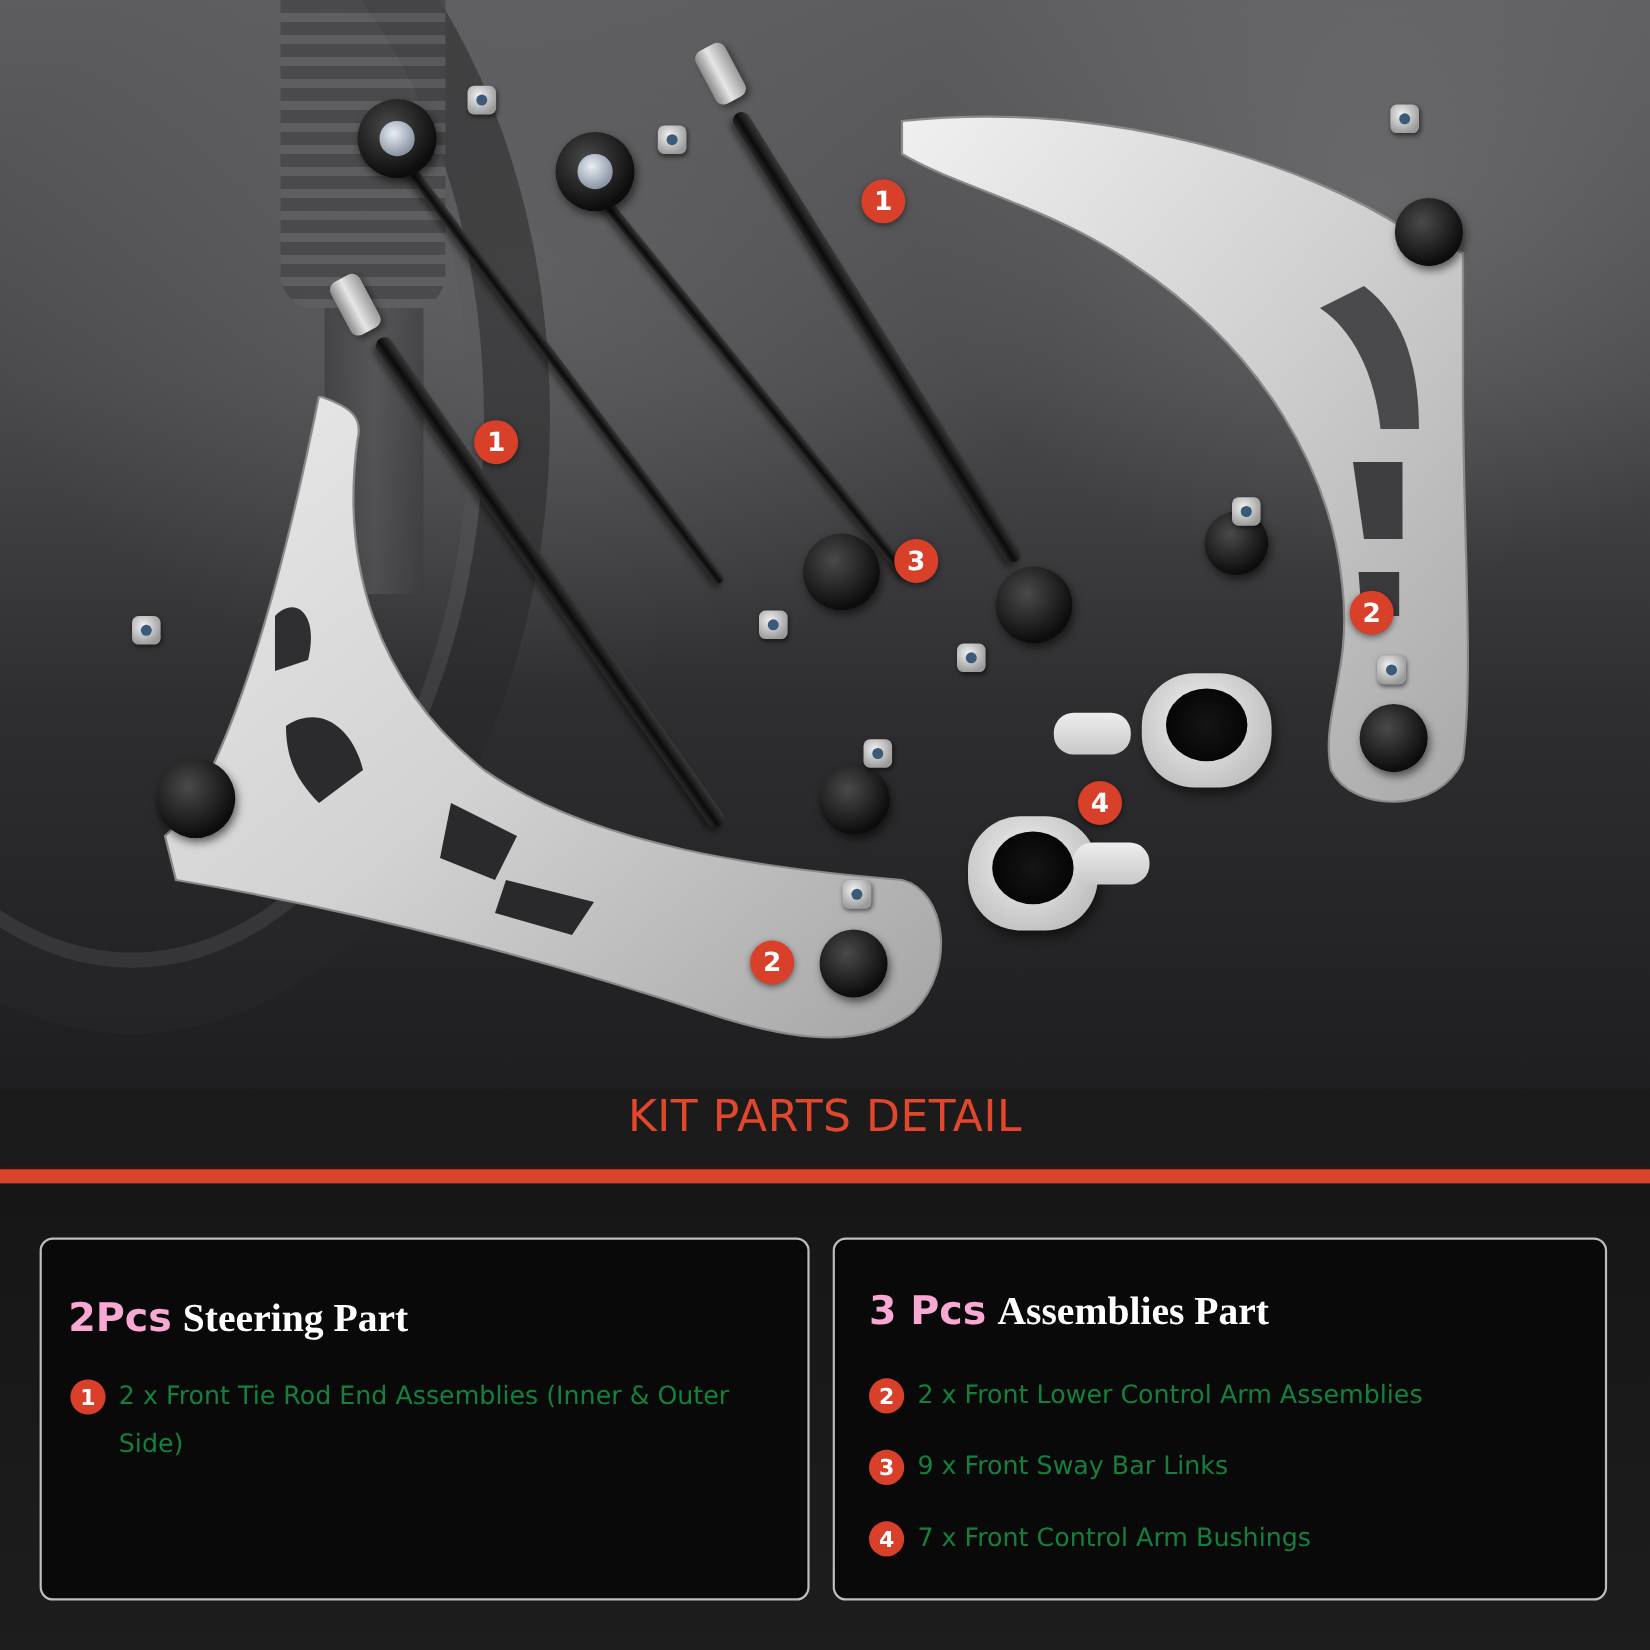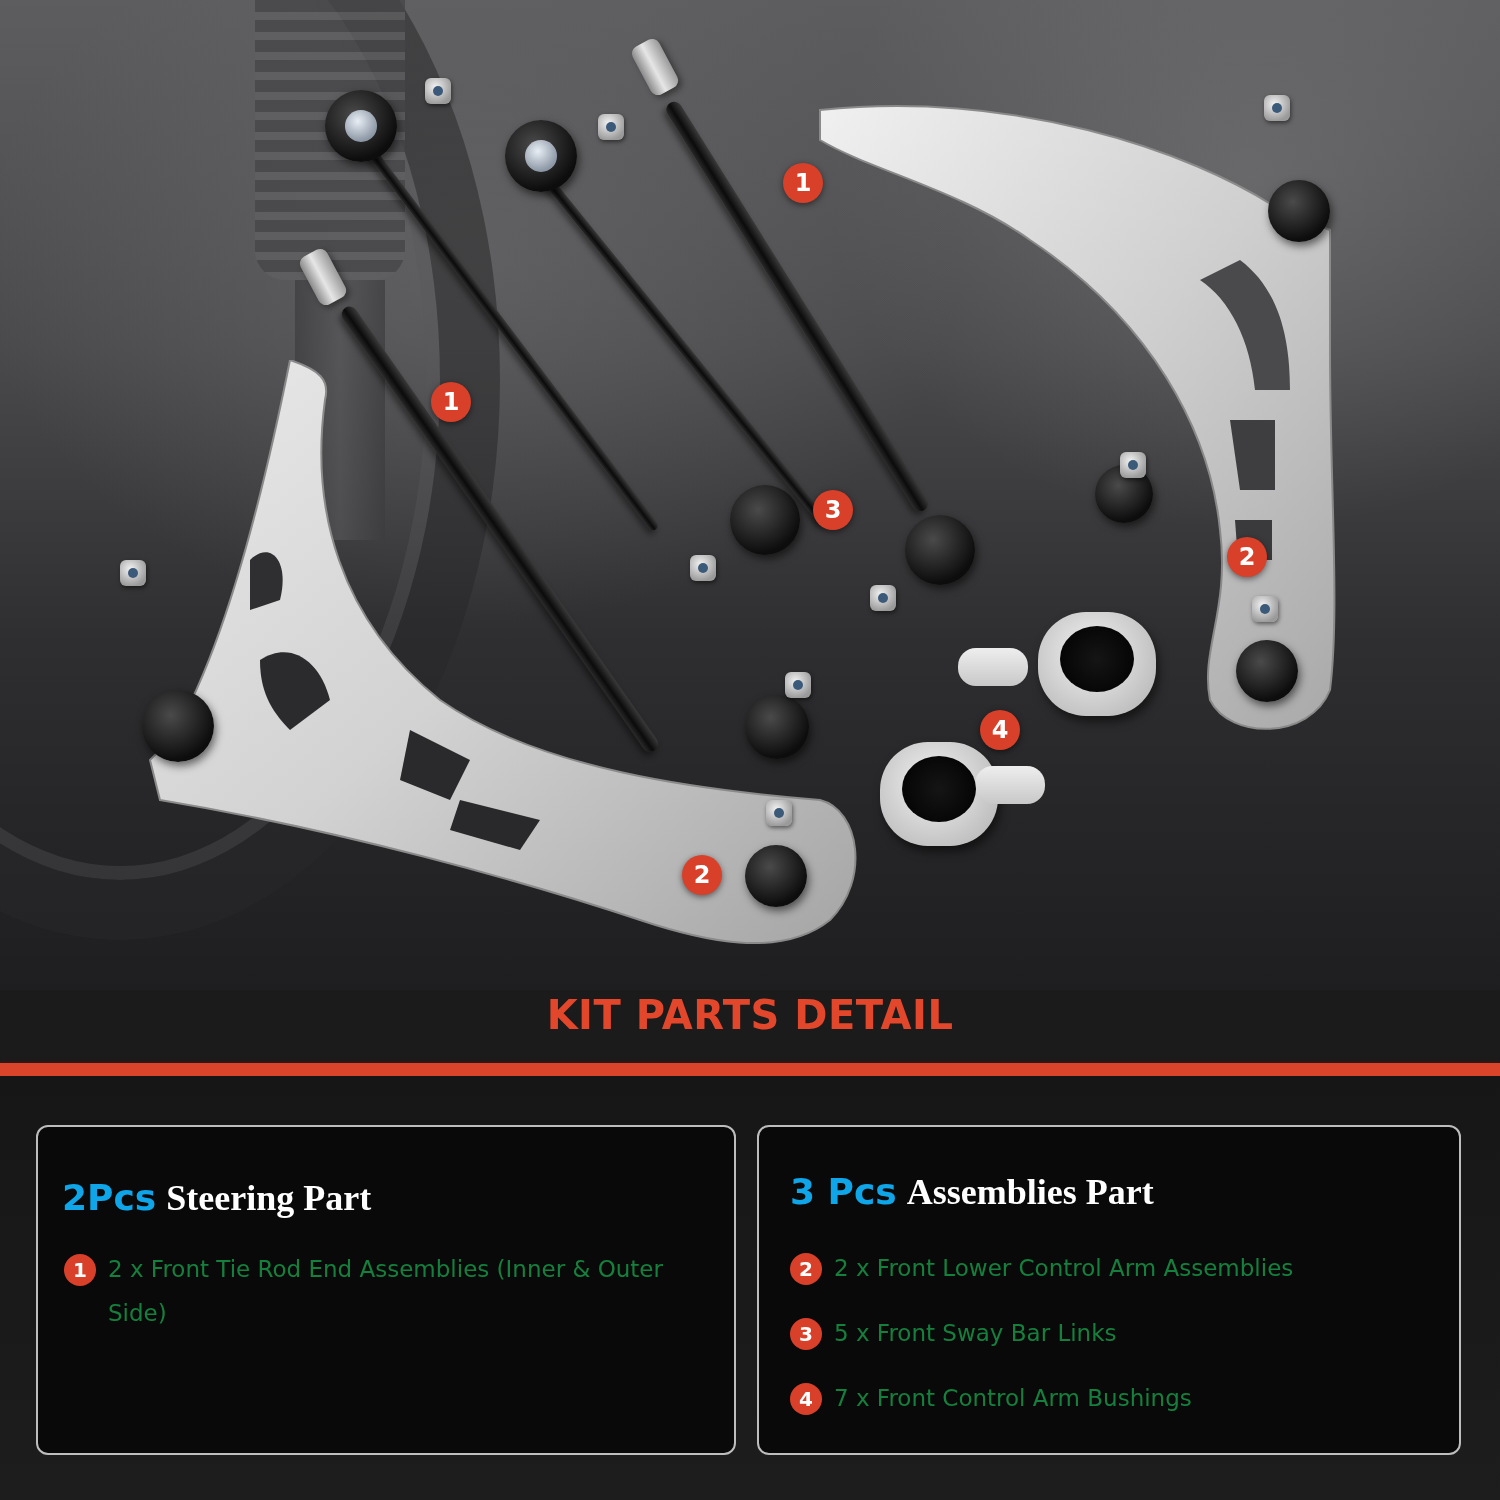--- a/index.html
+++ b/index.html
@@ -54,41 +54,41 @@
     position: absolute; width: 40px; height: 40px; border-radius: 50%;
     background: #d8402a; color: #fff; font-weight: bold; font-size: 24px;
     display: flex; align-items: center; justify-content: center;
     box-shadow: 0 2px 6px rgba(0,0,0,0.5);
     font-family: "DejaVu Sans", sans-serif;
   }
   
   .section-title {
     position: absolute; left: 0; top: 992px; width: 1500px; text-align: center;
     font-family: "DejaVu Sans", "Liberation Sans", sans-serif;
-    font-weight: bold; font-size: 40px; letter-spacing: 0.5px;
+    font-weight: normal; font-size: 40px; letter-spacing: 0.5px;
     color: #e2472b;
   }
   .stripe {
     position: absolute; left: 0; top: 1063px; width: 1500px; height: 13px;
     background: #d9442a; box-shadow: 0 0 4px rgba(120,20,10,0.6);
   }
   .lower { position: absolute; left: 0; top: 1076px; width: 1500px; height: 424px; background: linear-gradient(180deg,#161617,#1d1d1e); }
   
   .box {
     position: absolute; top: 1125px; height: 330px;
     background: #090909; border: 2px solid #bdbdbd; border-radius: 12px;
   }
   .box.left { left: 36px; width: 700px; }
   .box.right { left: 757px; width: 704px; }
   .box-title {
     position: absolute; top: 50px; left: 24px;
     font-weight: bold; font-size: 36px; white-space: nowrap;
   }
   .box.right .box-title { top: 44px; left: 31px; }
-  .box-title .qty { color: #0ea5e9; }
+  .box-title .qty { color: #f9a8d4; }
   .box-title .name { color: #ffffff; margin-left: 10px; font-family: Liberation Serif, serif; }
   .item { position: absolute; left: 26px; display: flex; align-items: flex-start; }
   .box.right .item { left: 31px; }
   .item .num {
     flex: 0 0 auto; width: 32px; height: 32px; border-radius: 50%;
     background: #d8402a; color: #fff; font-weight: bold; font-size: 20px;
     display: flex; align-items: center; justify-content: center; margin-right: 12px; margin-top: 1px;
   }
   .item .text { font-size: 23px; line-height: 44px; color: #15803d; margin-top: -6px; }
 </style>
@@ -201,19 +201,19 @@
 <div class="box right">
   <div class="box-title">
     <span class="qty">3 Pcs</span><span class="name">Assemblies Part</span>
   </div>
   <div class="item" style="top:125px;">
     <span class="num">2</span>
     <span class="text">2 x Front Lower Control Arm Assemblies</span>
   </div>
   <div class="item" style="top:190px;">
     <span class="num">3</span>
-    <span class="text">5 x Front Sway Bar Links</span>
+    <span class="text">9 x Front Sway Bar Links</span>
   </div>
   <div class="item" style="top:255px;">
     <span class="num">4</span>
     <span class="text">7 x Front Control Arm Bushings</span>
   </div>
 </div>
 
 </body></html>

